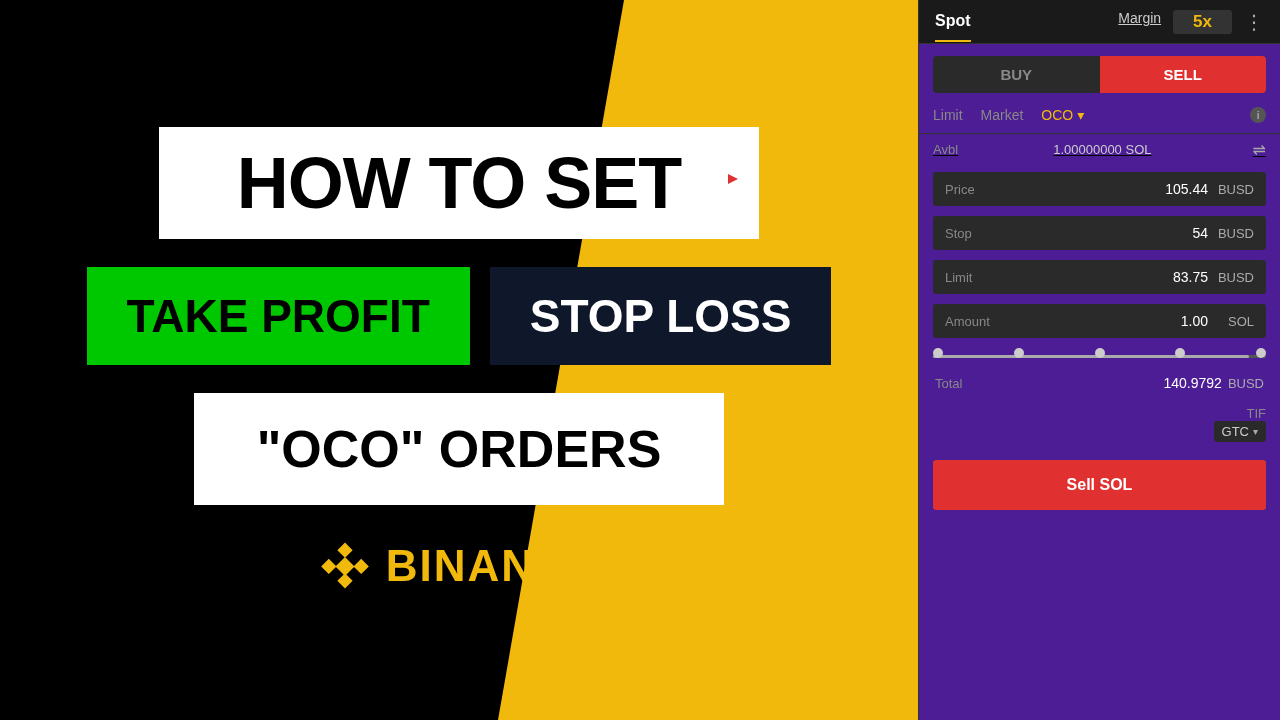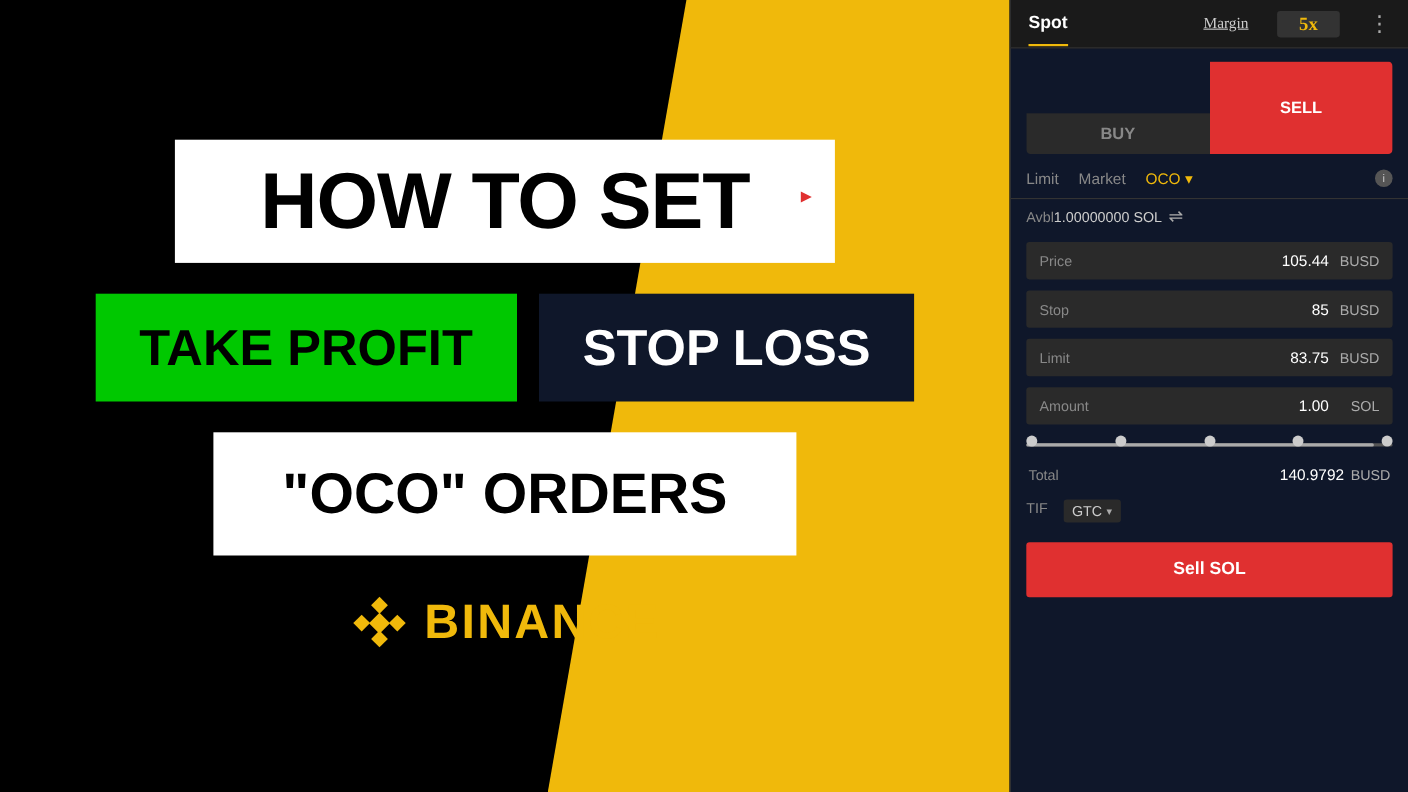--- a/index.html
+++ b/index.html
@@ -141,21 +141,21 @@
       width: 0;
       height: 0;
       border-left: 10px solid #E03030;
       border-top: 5px solid transparent;
       border-bottom: 5px solid transparent;
     }
 
     
     .right-panel {
       width: 362px;
-      background: #0f172a;
+      background: #4c1d95;
       display: flex;
       flex-direction: column;
       border-left: 1px solid #333;
       position: relative;
       z-index: 3;
     }
 
     
     .tabs-bar {
       display: flex;
@@ -171,23 +171,22 @@
       font-size: 16px;
       font-weight: 700;
       color: #fff;
       padding: 10px 0;
       border-bottom: 2px solid #F0B90B;
       cursor: pointer;
     }
 
     .tab-right {
       display: flex;
-      align-items: center;
-      gap: 26px;
-      font-family: Liberation Serif, serif;
+      align-items: flex-start;
+      gap: 12px;
     }
 
     .tab-margin {
       font-size: 14px;
       color: #ccc;
       cursor: pointer;
       text-decoration: underline;
     }
 
     .tab-leverage {
@@ -215,21 +214,20 @@
 
     .btn-buy {
       flex: 1;
       padding: 10px 0;
       background: #2a2a2a;
       color: #888;
       font-size: 15px;
       font-weight: 600;
       border: none;
       cursor: pointer;
-      margin-top: 47px;
     }
 
     .btn-sell {
       flex: 1;
       padding: 10px 0;
       background: #E03030;
       color: #fff;
       font-size: 15px;
       font-weight: 700;
       border: none;
@@ -271,21 +269,23 @@
       align-items: center;
       justify-content: center;
       cursor: pointer;
       margin-left: auto;
     }
 
     
     .avbl-row {
       display: flex;
       align-items: center;
+      justify-content: space-between;
       padding: 4px 14px 8px;
+      text-decoration: underline;
     }
 
     .avbl-label {
       font-size: 13px;
       color: #888;
     }
 
     .avbl-value {
       font-size: 13px;
       color: #ccc;
@@ -400,23 +400,24 @@
     }
 
     .total-currency {
       font-size: 13px;
       color: #aaa;
     }
 
     
     .tif-row {
       display: flex;
-      align-items: flex-start;
+      align-items: flex-end;
       padding: 4px 14px 8px;
-      gap: 14px;
+      gap: 0;
+      flex-direction: column;
     }
 
     .tif-label {
       font-size: 13px;
       color: #888;
     }
 
     .tif-select {
       display: flex;
       align-items: center;
@@ -532,21 +533,21 @@
   </div>
 
   <div class="field-row">
     <span class="field-label">Price</span>
     <span class="field-value">105.44</span>
     <span class="field-currency">BUSD</span>
   </div>
 
   <div class="field-row">
     <span class="field-label">Stop</span>
-    <span class="field-value">85</span>
+    <span class="field-value">54</span>
     <span class="field-currency">BUSD</span>
   </div>
 
   <div class="field-row">
     <span class="field-label">Limit</span>
     <span class="field-value">83.75</span>
     <span class="field-currency">BUSD</span>
   </div>
 
   <div class="field-row">

